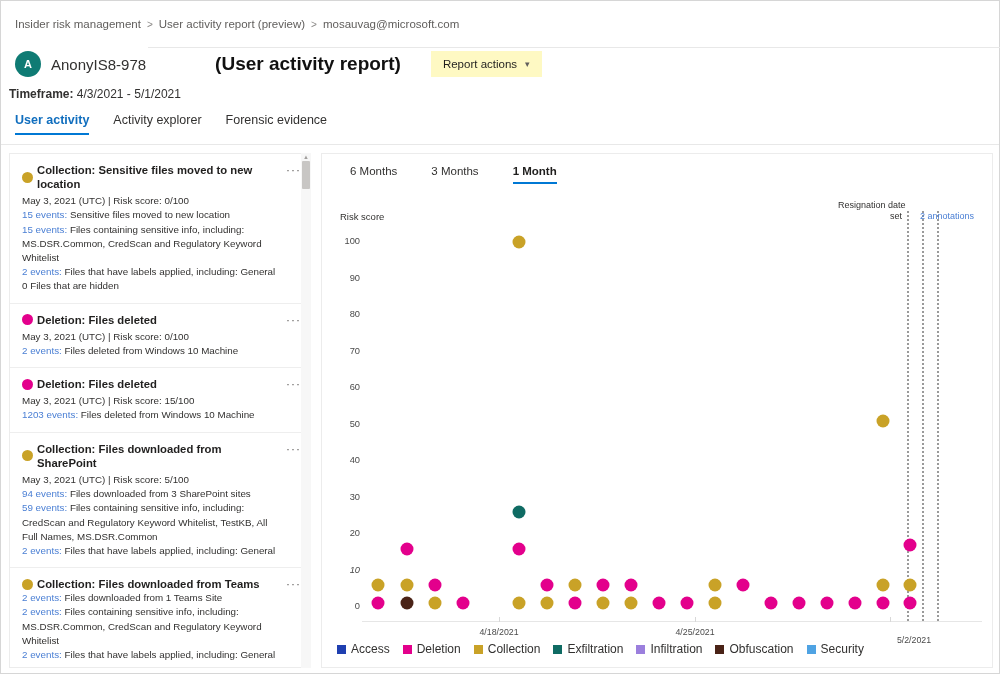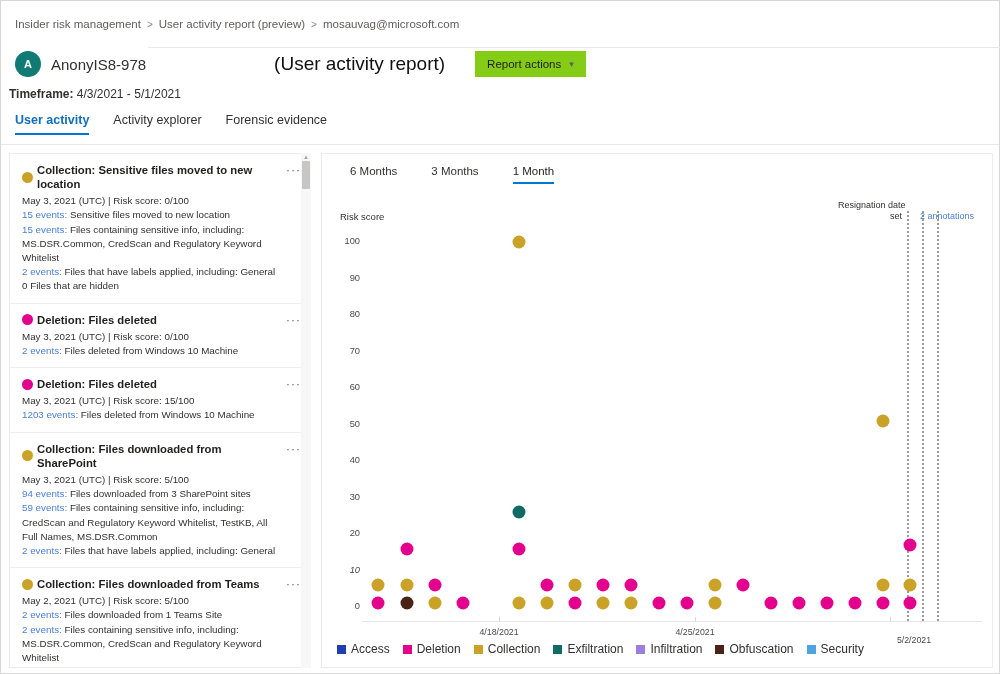--- a/index.html
+++ b/index.html
@@ -35,27 +35,27 @@
   }
   .avatar {
     width: 26px; height: 26px; border-radius: 50%;
     background: #0f7b74; color: #fff;
     font-size: 11px; font-weight: 600;
     display: flex; align-items: center; justify-content: center;
     flex: 0 0 auto;
   }
   .user-name { font-size: 15px; color: #323130; }
   .report-title {
-    font-size: 19px; font-weight: 400; color: #111111;
-    margin-left: 118px;
+    font-size: 19px; font-weight: 700; color: #111111;
+    margin-left: 59px;
     white-space: nowrap;
   }
   .report-actions {
     margin-left: 20px;
-    background: #84cc16;
+    background: #fef9c3;
     border: none;
     padding: 7px 12px;
     font-size: 11.5px;
     color: #201f1e;
     font-family: "Liberation Sans", sans-serif;
     display: flex; align-items: center; gap: 8px;
     cursor: pointer;
     white-space: nowrap;
   }
   .report-actions .chev { font-size: 9px; color: #605e5c; }
@@ -154,21 +154,21 @@
     overflow: hidden;
   }
   .range-tabs {
     position: absolute; left: 16px; top: 11px;
     display: flex; gap: 22px; align-items: flex-end;
   }
   .range-tab {
     font-size: 11.5px; color: #323130; padding-bottom: 7px;
     cursor: pointer; position: relative; margin-left: 12px;
   }
-  .range-tab.active { font-weight: 400; color: #201f1e; }
+  .range-tab.active { font-weight: 700; color: #201f1e; }
   .range-tab.active::after {
     content:""; position: absolute; left: 0; right: 0; bottom: 0;
     height: 2px; background: #0078d4;
   }
 
   .axis-label-y {
     position: absolute; left: 18px; top: 57px;
     font-size: 9.5px; color: #323130;
   }
 
@@ -293,21 +293,20 @@
         <div class="card-line"><span class="ev">94 events:</span> Files downloaded from 3 SharePoint sites</div>
         <div class="card-line"><span class="ev">59 events:</span> Files containing sensitive info, including: CredScan and Regulatory Keyword Whitelist, TestKB, All Full Names, MS.DSR.Common</div>
         <div class="card-line"><span class="ev">2 events:</span> Files that have labels applied, including: General</div>
       </div>
       <div class="card">
         <div class="card-head">
           <span class="dot" style="background: rgb(201, 162, 39);"></span>
           <span class="card-title">Collection: Files downloaded from Teams</span>
         </div>
         <div class="ellipsis">···</div>
-        <div class="card-meta">May 2, 2021 (UTC) | Risk score: 5/100</div>
         <div class="card-line"><span class="ev">2 events:</span> Files downloaded from 1 Teams Site</div>
         <div class="card-line"><span class="ev">2 events:</span> Files containing sensitive info, including: MS.DSR.Common, CredScan and Regulatory Keyword Whitelist</div>
         <div class="card-line"><span class="ev">2 events:</span> Files that have labels applied, including: General</div>
       </div>
     </div>
   <div class="list-scroll-track"></div>
   <div class="list-scroll-arrow">▲</div>
   <div class="list-scroll-thumb"></div>
 
   <div class="chart-panel">

